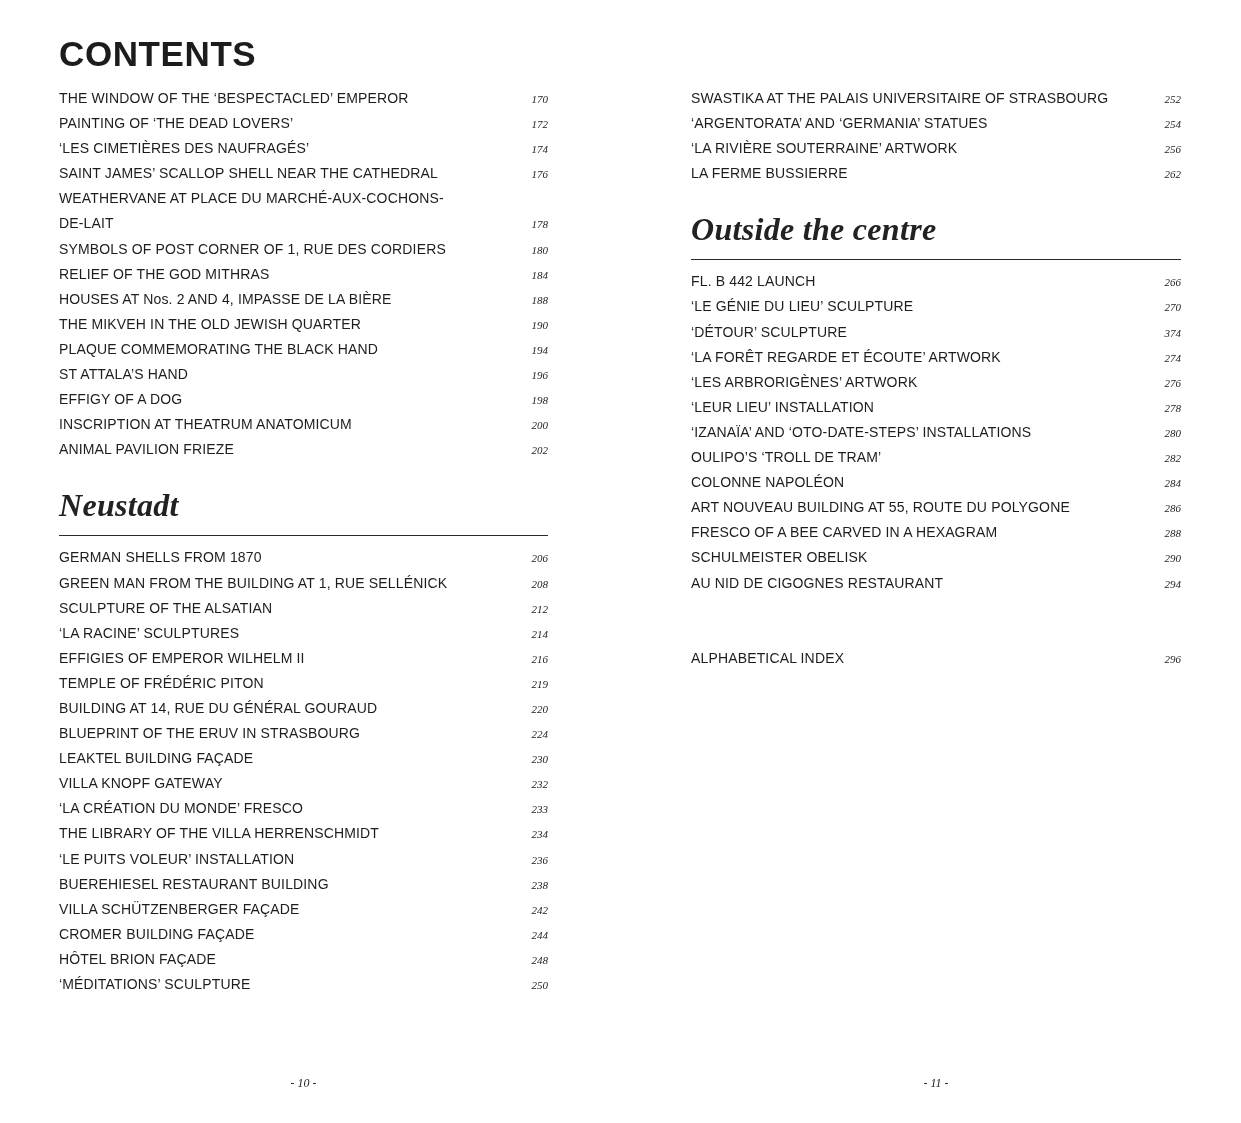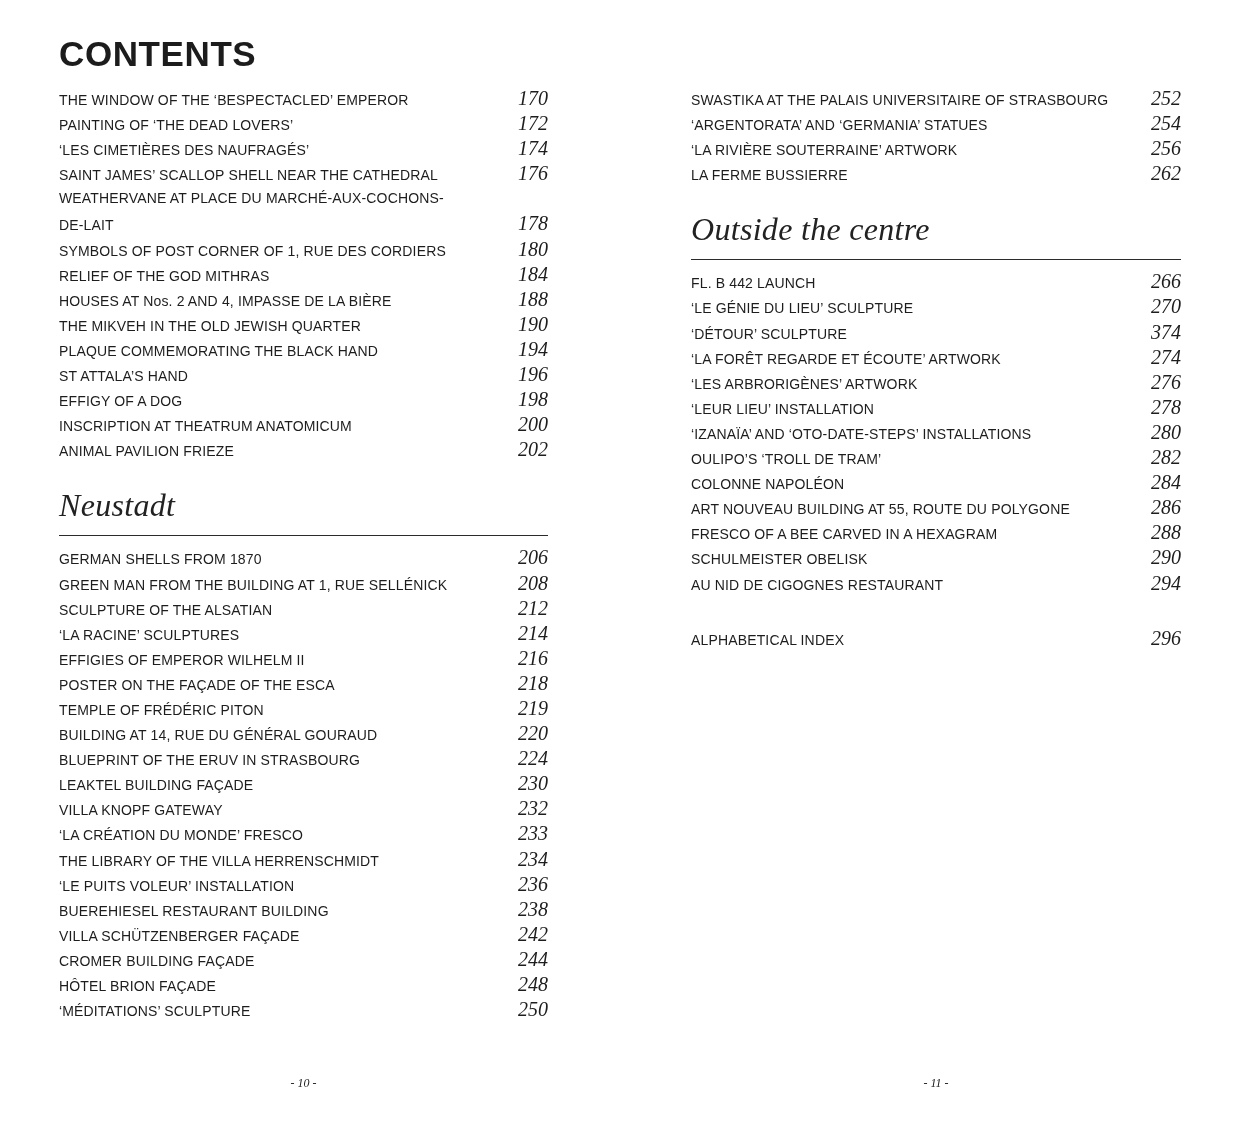--- a/index.html
+++ b/index.html
@@ -24,26 +24,26 @@
     font-size: 35px; font-weight: 700;
     letter-spacing: 0.6px;
     color: #1c1c1c;
   }
 
   .sections {
     position: absolute; top: 86px; left: 0; right: 0;
   }
 
   .toc-section + .toc-section { margin-top: 26px; }
-  .toc-section.extra-gap { margin-top: 30px; }
+  .toc-section.extra-gap { margin-top: 50px; }
 
   .section-heading {
     font-family: "Liberation Serif", serif;
     font-style: italic;
-    font-weight: normal;
+    font-weight: bold;
     font-size: 32px;
     line-height: 35px;
     margin: 0 0 9px 0;
     padding-bottom: 12px;
     border-bottom: 1.5px solid #2b2b2b;
     color: #222222;
     letter-spacing: 0.3px;
   }
 
   .toc-entry {
@@ -56,21 +56,21 @@
   }
   .entry-label {
     font-family: "Liberation Sans", sans-serif;
     font-size: 14px;
     letter-spacing: 0.15px;
     color: #1d1d1d;
   }
   .entry-page {
     font-family: "Liberation Serif", serif;
     font-style: italic;
-    font-size: 20px;
+    font-size: 11px;
     color: #1d1d1d;
     padding-left: 12px;
   }
 
   .folio {
     position: absolute; top: 1076px; left: 0; right: 0;
     text-align: center;
     font-family: "Liberation Serif", serif;
     font-style: italic;
     font-size: 12px;
@@ -167,24 +167,20 @@
   </div>
             <div class="toc-entry">
     <span class="entry-label">‘LA RACINE’ SCULPTURES</span>
     <span class="entry-page">214</span>
   </div>
             <div class="toc-entry">
     <span class="entry-label">EFFIGIES OF EMPEROR WILHELM II</span>
     <span class="entry-page">216</span>
   </div>
             <div class="toc-entry">
-    <span class="entry-label">POSTER ON THE FAÇADE OF THE ESCA</span>
-    <span class="entry-page">218</span>
-  </div>
-            <div class="toc-entry">
     <span class="entry-label">TEMPLE OF FRÉDÉRIC PITON</span>
     <span class="entry-page">219</span>
   </div>
             <div class="toc-entry">
     <span class="entry-label">BUILDING AT 14, RUE DU GÉNÉRAL GOURAUD</span>
     <span class="entry-page">220</span>
   </div>
             <div class="toc-entry">
     <span class="entry-label">BLUEPRINT OF THE ERUV IN STRASBOURG</span>
     <span class="entry-page">224</span>

